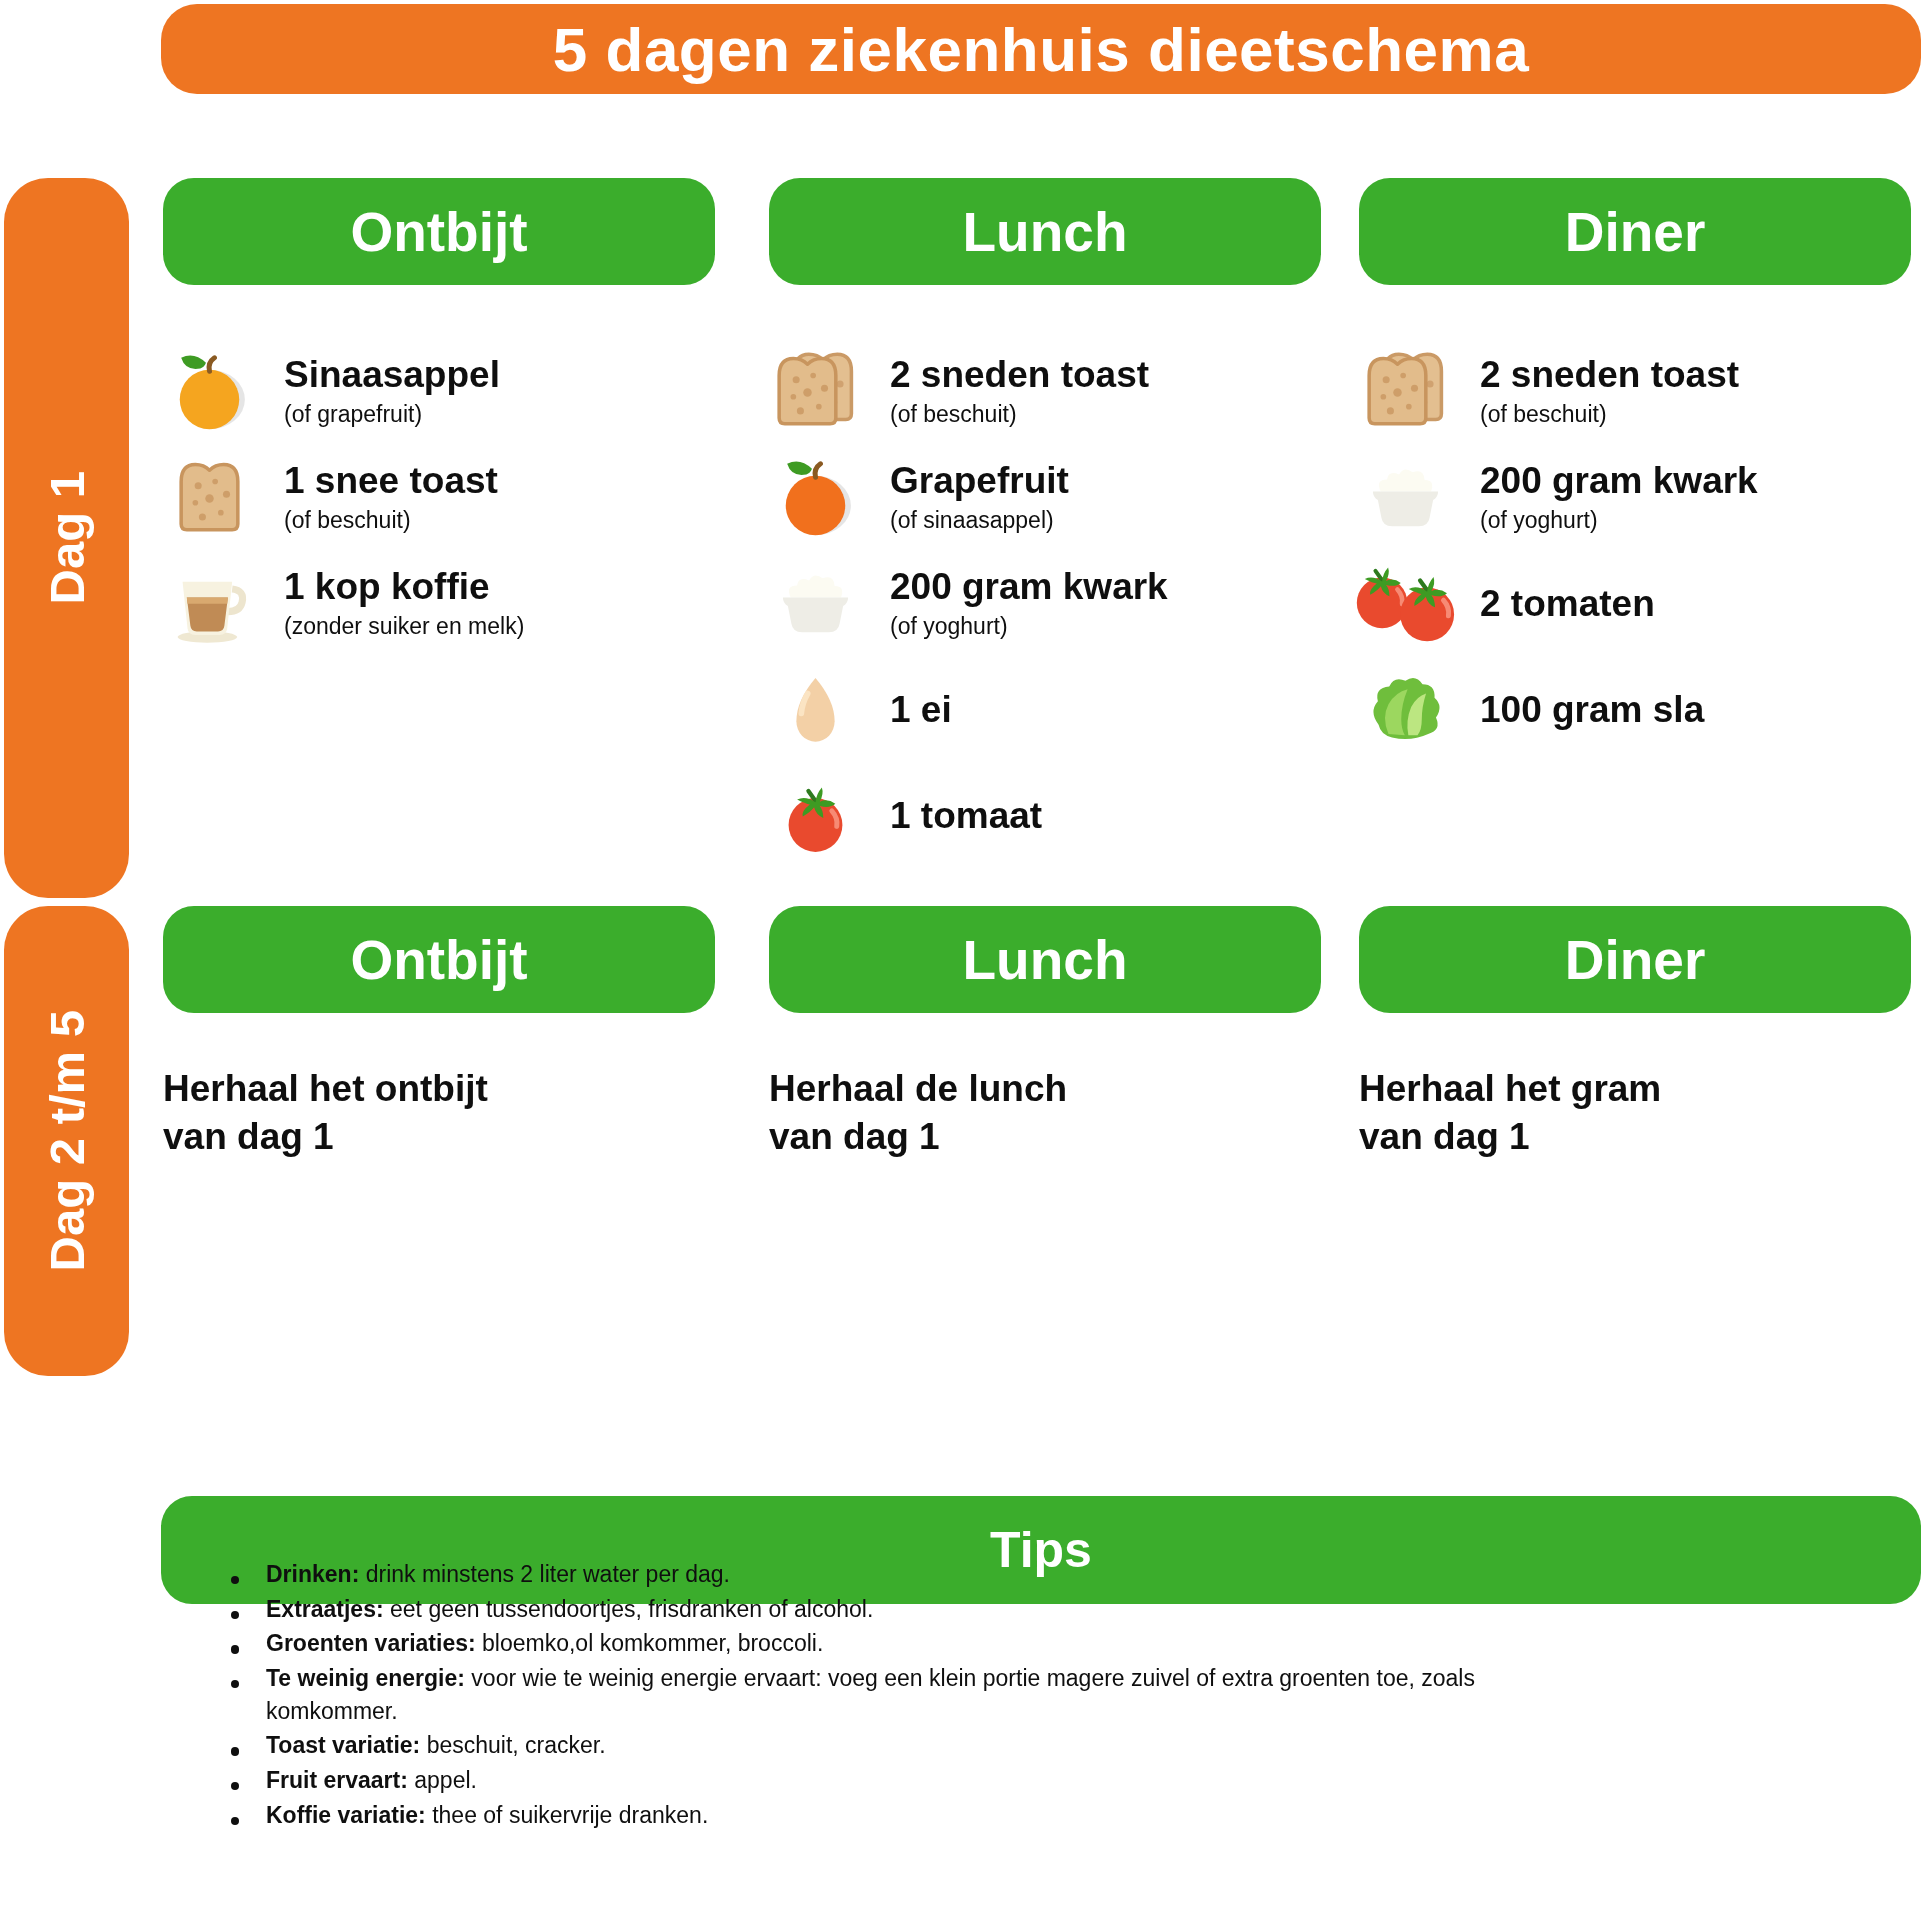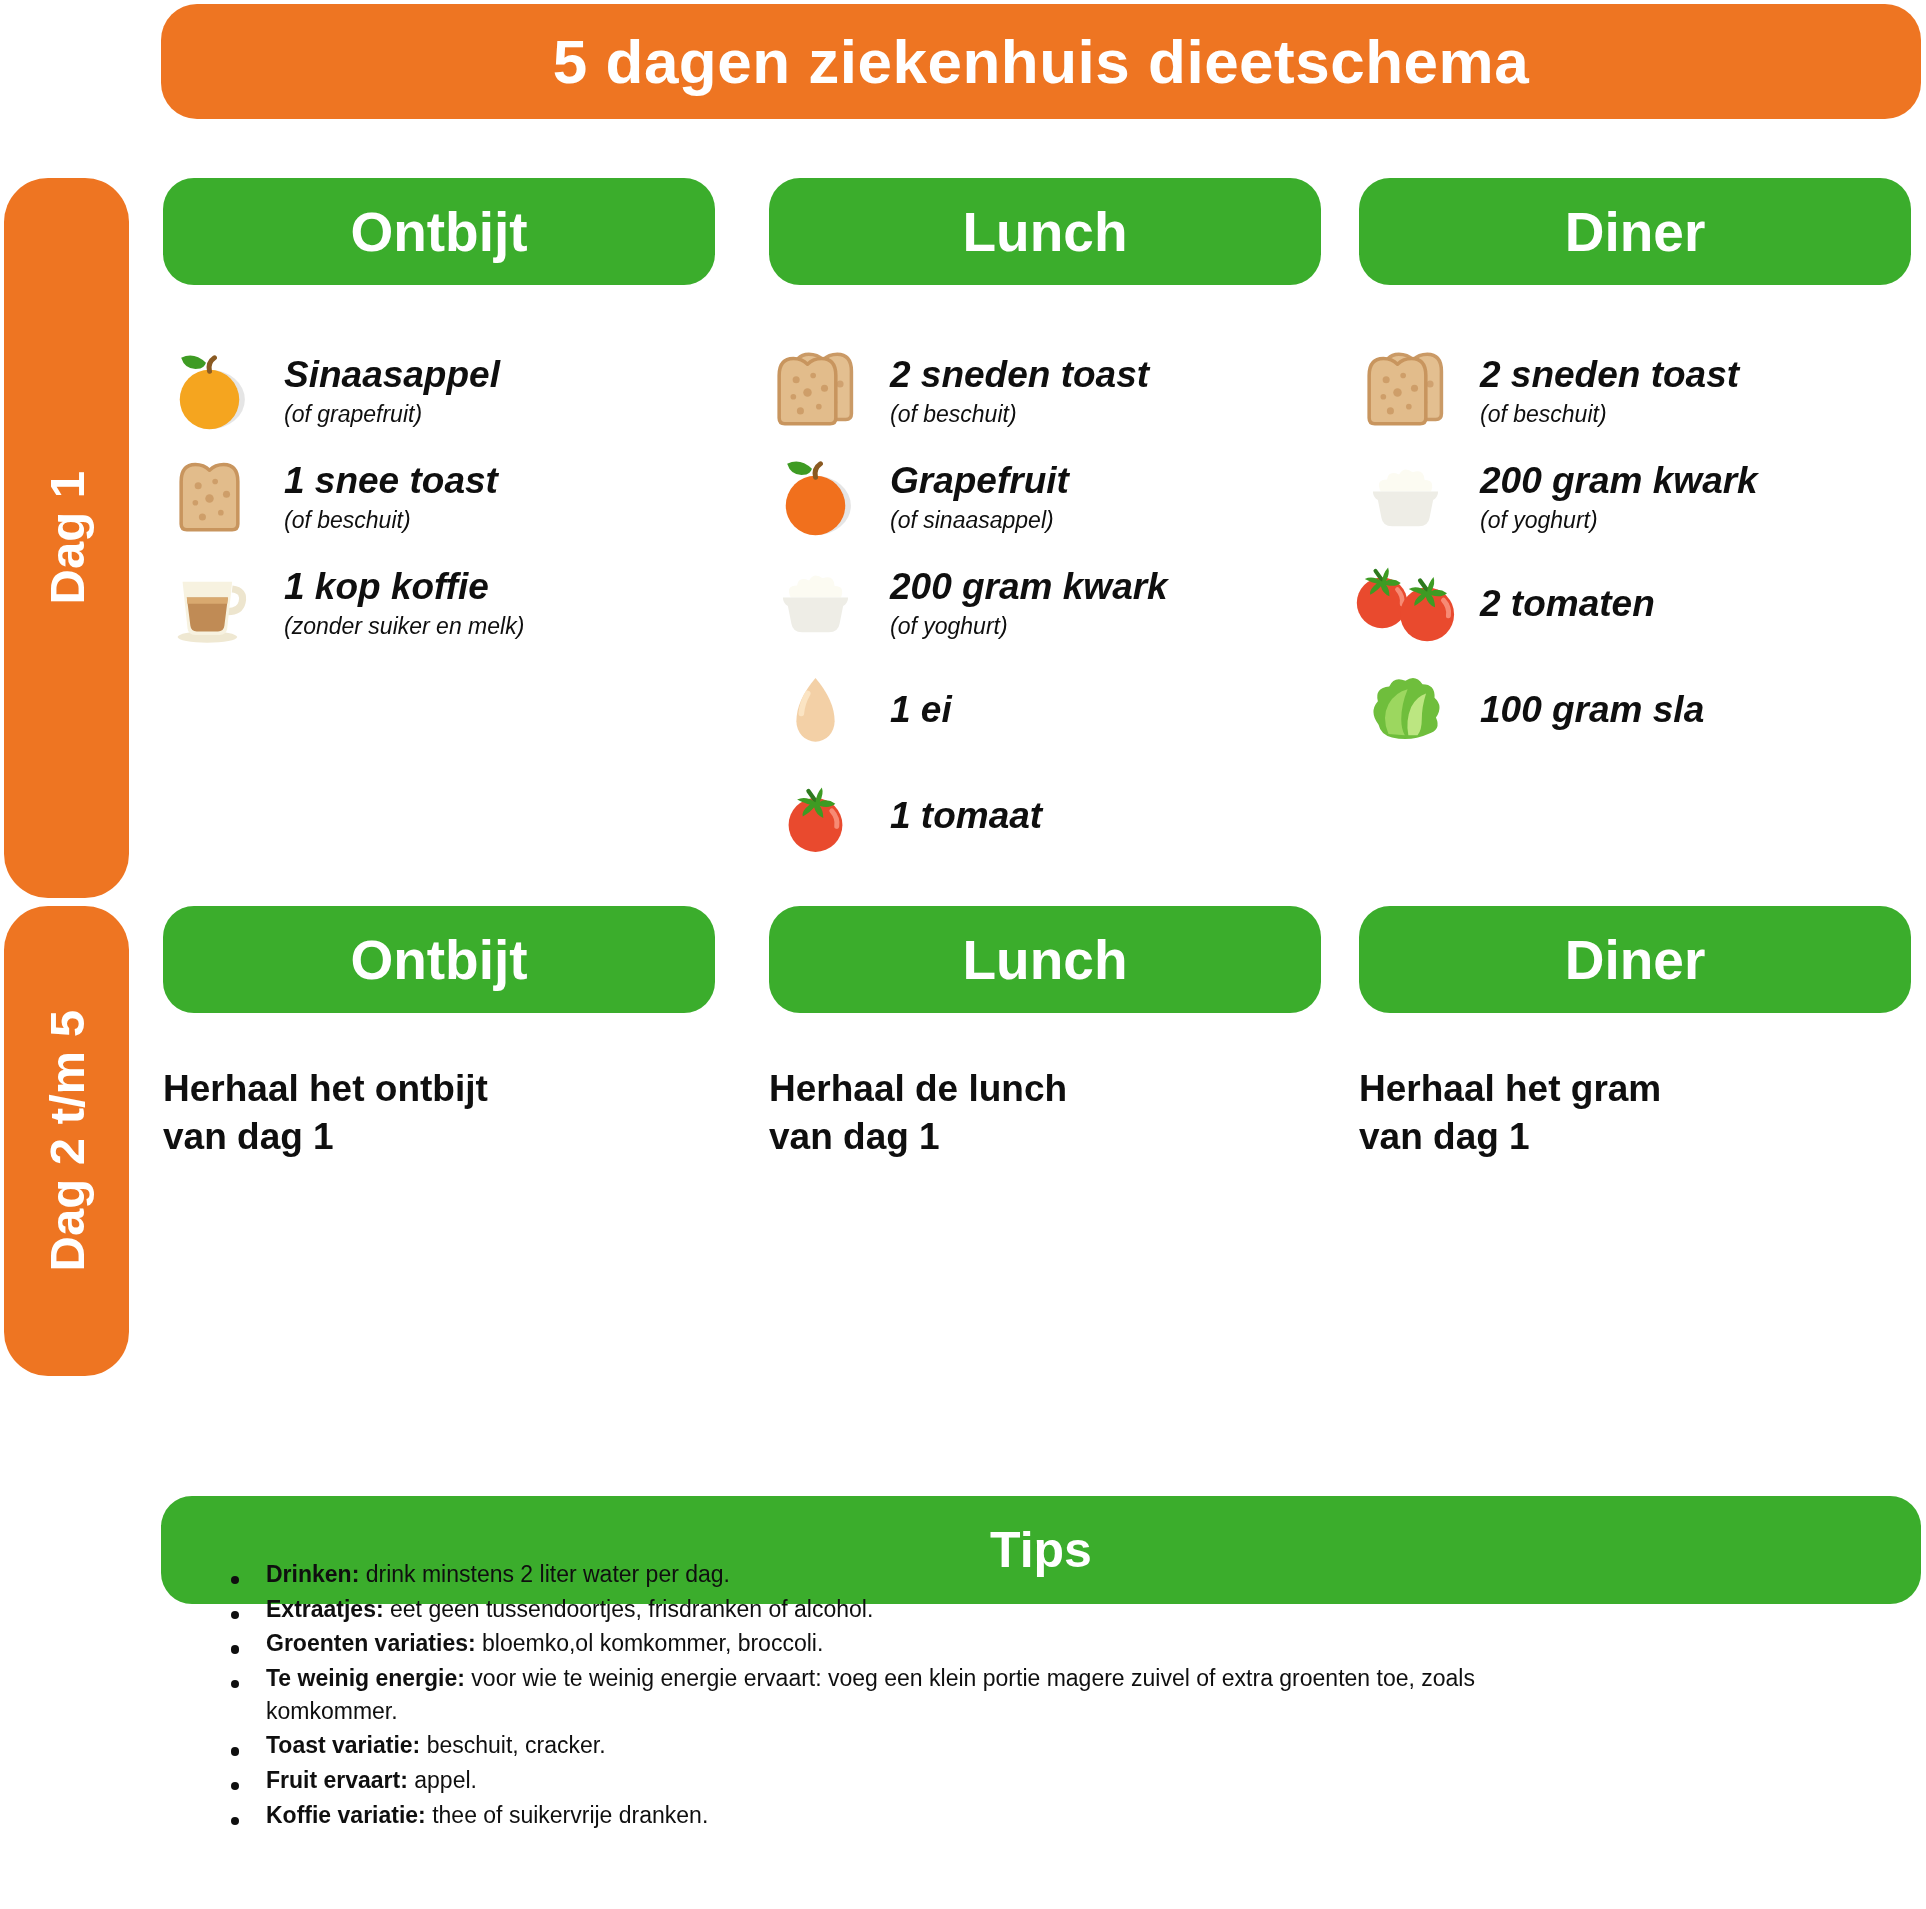--- a/index.html
+++ b/index.html
@@ -2,21 +2,21 @@
 <html style="font-size:8px"><head>
 <meta charset="utf-8">
 <style>
   html,body{margin:0;padding:0;background:#ffffff;}
   #page{
     position:relative;width:1926px;height:1910px;background:#ffffff;
     font-family:"Liberation Sans","DejaVu Sans",sans-serif;color:#0f0f0f;overflow:hidden;
   }
   
   .banner{
-    position:absolute;left:161px;top:4px;width:1760px;height:115px;
+    position:absolute;left:161px;top:4px;width:1760px;height:90px;
     background:#EE7522;border-radius:36px;
     display:flex;align-items:center;justify-content:center;
   }
   .banner .title{font-size:62px;font-weight:700;color:#ffffff;letter-spacing:0.5px;}
   
   .side{
     position:absolute;left:4px;width:125px;background:#EE7522;border-radius:44px;
     display:flex;align-items:center;justify-content:center;
   }
   #side-day1{top:178px;height:720px;}
@@ -31,21 +31,21 @@
   #col-d2-a{left:163px;top:906px;} #col-d2-b{left:769px;top:906px;} #col-d2-c{left:1359px;top:906px;}
   .meal-btn{
     height:107px;background:#3BAD2C;border-radius:31px;
     display:flex;align-items:center;justify-content:center;
     color:#ffffff;font-size:55px;font-weight:700;
   }
   .items{margin-top:54px;display:flex;flex-direction:column;}
   .item{display:flex;align-items:center;height:106px;}
   .icon{width:92px;min-width:92px;height:89px;display:flex;align-items:center;justify-content:center;margin-right:29px;}
   .icon svg{height:85px;width:auto;overflow:visible;}
-  .itxt{display:flex;flex-direction:column;justify-content:center;font-style:italic;}
+  .itxt{display:flex;flex-direction:column;justify-content:center;}
   .iname{font-size:37px;font-weight:700;line-height:1.05;}
   .inote{font-size:23px;font-weight:400;margin-top:6px;}
   .inote:empty{display:none;}
   .repeat{margin-top:52px;font-size:37px;font-weight:700;line-height:1.3;}
   
   .tips-banner{
     position:absolute;left:161px;top:1496px;width:1760px;height:108px;
     background:#3BAD2C;border-radius:31px;
     display:flex;align-items:center;justify-content:center;
   }

